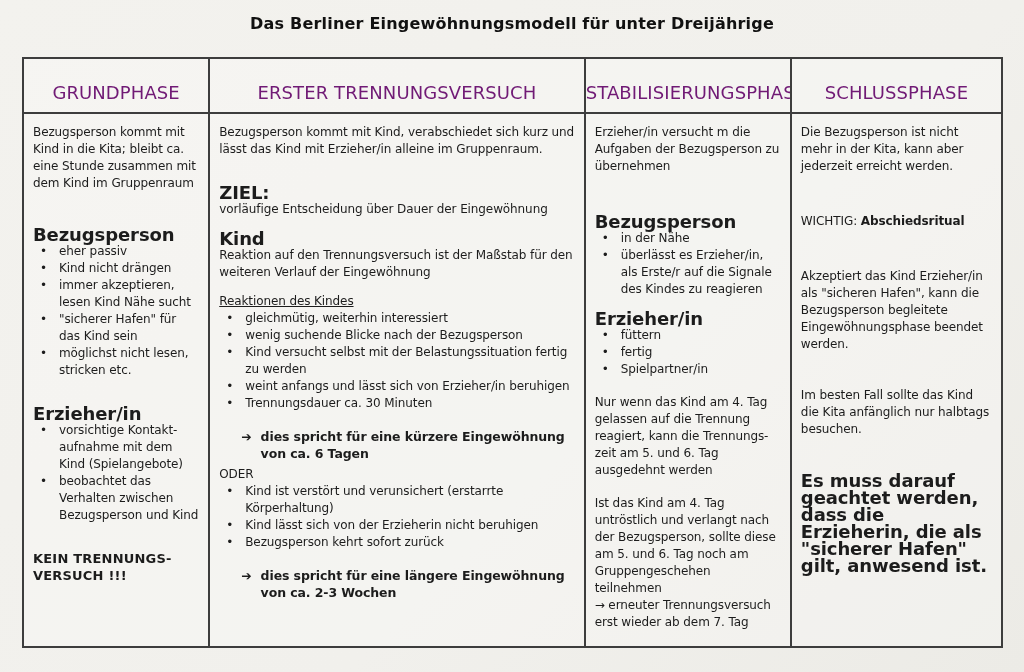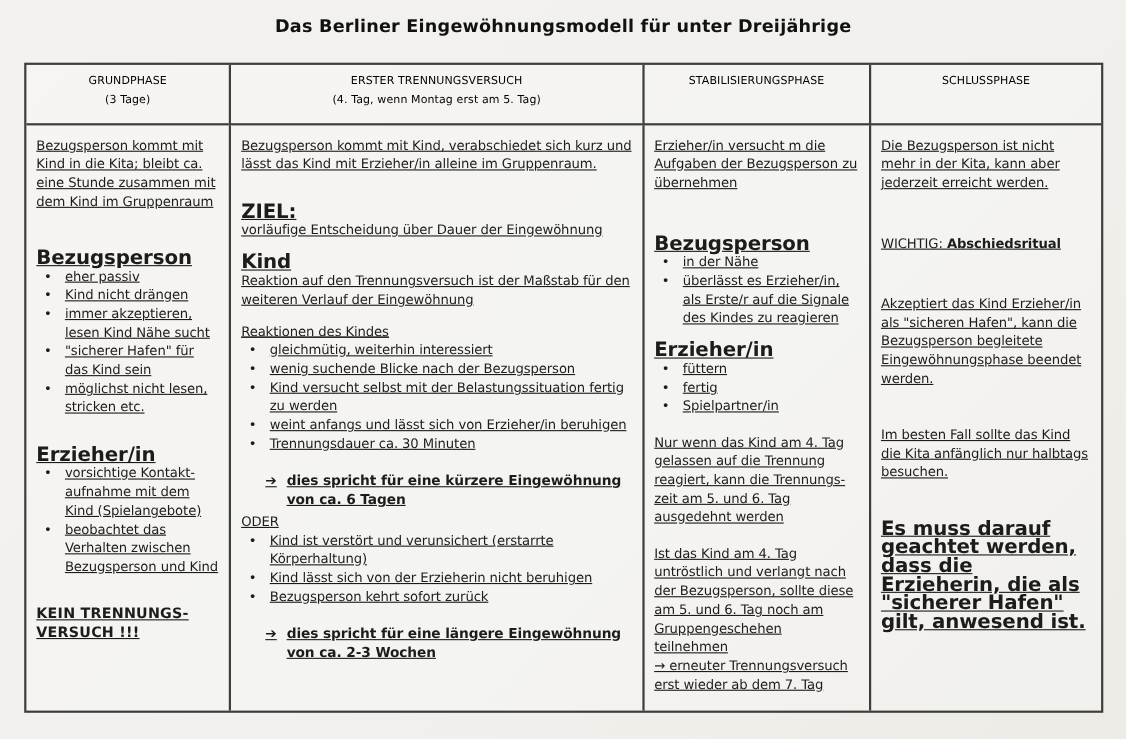--- a/index.html
+++ b/index.html
@@ -21,27 +21,27 @@
     grid-template-columns:185fr 377fr 207fr 212fr;
     grid-template-rows:55px 1fr;
     border:2px solid #3d3d3d;
     box-sizing:border-box;
     background:rgba(255,255,255,.25);
   }
   .cell{box-sizing:border-box;overflow:hidden;}
   .cb{border-left:2px solid #3d3d3d;}
   .th{
     border-bottom:2px solid #3d3d3d;
-    text-align:center;font-size:10px;letter-spacing:.1px;
-    padding-top:9px;color:#000000;
+    text-align:center;font-size:18px;letter-spacing:.1px;
+    padding-top:23px;color:#701a75;
   }
   .th .l2{display:block;margin-top:7px;}
   .td{
     padding:10px 9px 6px 9px;
-    font-size:12px;line-height:17px;letter-spacing:-.1px;text-decoration:underline;
+    font-size:12px;line-height:17px;letter-spacing:-.1px;
   }
   p{margin:0;}
   .bh{font-weight:bold;font-size:18px;}
   .uh{text-decoration:underline;}
   ul.bl{list-style:none;margin:0;padding:0;}
   ul.bl li{position:relative;padding-left:26px;margin:0;}
   ul.bl li::before{content:"\2022";position:absolute;left:7px;top:0;}
   .arrow-note{
     display:flex;gap:9px;align-items:flex-start;
     padding-left:22px;font-weight:bold;font-size:12.5px;

